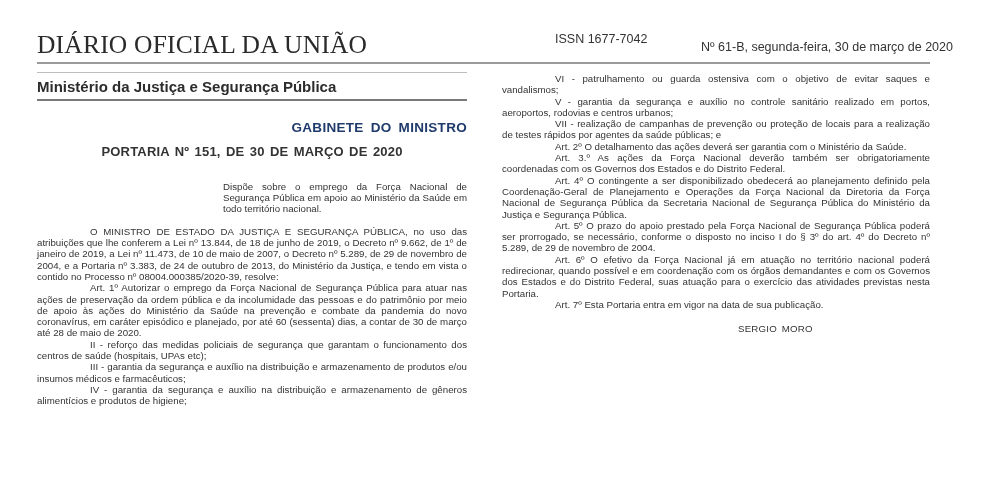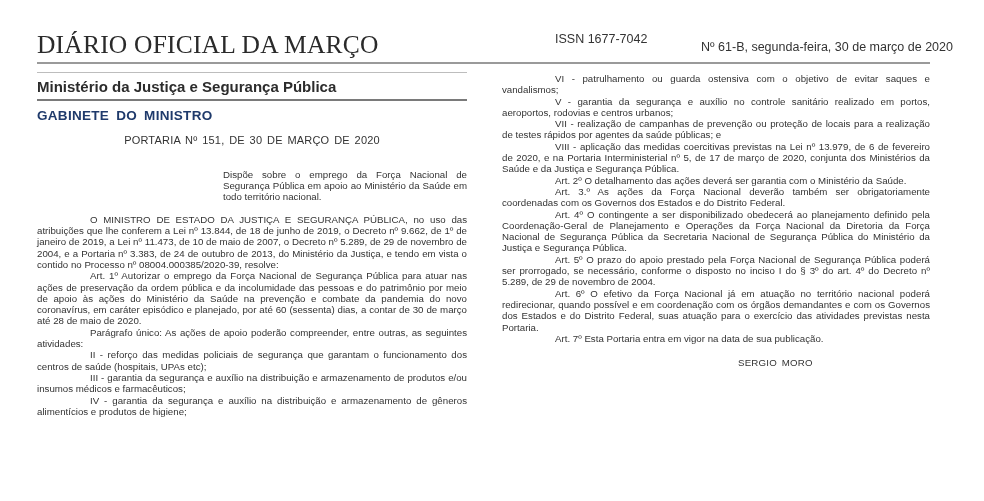--- a/index.html
+++ b/index.html
@@ -12,63 +12,61 @@
   .mast-issn { position: absolute; left: 518px; top: 2px; font-size: 12.5px; color: #333; white-space: nowrap; }
   .mast-issue { position: absolute; left: 664px; top: 10px; font-size: 12.5px; color: #333; white-space: nowrap; }
   .mast-rule { position: absolute; left: 37px; top: 62px; width: 893px; height: 1.5px; background: #9a9a9a; }
 
   .col-left { position: absolute; left: 37px; top: 72px; width: 430px; }
   .col-right { position: absolute; left: 502px; top: 73px; width: 428px; }
 
   .thin-rule { height: 1px; background: #bdbdbd; }
   .ministry { font-size: 15px; font-weight: bold; color: #2c2c2c; margin-top: 5px; line-height: 18px; }
   .thick-rule { height: 1.6px; background: #7a7a7a; margin-top: 3px; }
-  .cabinet { text-align: left; font-size: 13.5px; font-weight: bold; color: #1f3a6b; margin-top: 6px; line-height: 17px; letter-spacing: 0.3px; word-spacing: 3px; }
-  .ordinance { text-align: center; font-size: 11px; font-weight: normal; color: #333; margin-top: 10px; line-height: 12px; letter-spacing: 0.2px; word-spacing: 1.5px; }
+  .cabinet { text-align: right; font-size: 13.5px; font-weight: bold; color: #1f3a6b; margin-top: 18px; line-height: 17px; letter-spacing: 0.3px; word-spacing: 3px; }
+  .ordinance { text-align: center; font-size: 13px; font-weight: bold; color: #333; margin-top: 10px; line-height: 12px; letter-spacing: 0.2px; word-spacing: 1.5px; }
   .summary { margin-left: 186px; margin-top: 23px; font-size: 9.7px; line-height: 11.4px; text-align: justify; text-align-last: left; color: #333; }
 
   .body-text { font-size: 9.7px; line-height: 11.3px; text-align: justify; color: #333; }
   .body-text p { text-indent: 53px; text-align: justify; }
   .left-body { margin-top: 11px; }
   .right-body p { text-indent: 53px; }
   .signature { font-size: 9.7px; color: #333; margin-left: 236px; margin-top: 13px; letter-spacing: 0.2px; word-spacing: 2px; }
 </style>
 </head>
 <body>
 
 <div class="masthead">
-  <span class="mast-title">DIÁRIO OFICIAL DA MARÇO</span>
+  <span class="mast-title">DIÁRIO OFICIAL DA UNIÃO</span>
   <span class="mast-issn">ISSN 1677-7042</span>
   <span class="mast-issue">Nº 61-B, segunda-feira, 30 de março de 2020</span>
 </div>
 <div class="mast-rule"></div>
 
 <div class="col-left">
   <div class="thin-rule"></div>
   <div class="ministry">Ministério da Justiça e Segurança Pública</div>
   <div class="thick-rule"></div>
   <div class="cabinet">GABINETE  DO  MINISTRO</div>
   <div class="ordinance">PORTARIA Nº 151, DE 30 DE MARÇO DE 2020</div>
   <div class="summary">Dispõe sobre o emprego da Força Nacional de Segurança Pública em apoio ao Ministério da Saúde em todo território nacional.</div>
   <div class="body-text left-body">
     <p>O MINISTRO DE ESTADO DA JUSTIÇA E SEGURANÇA PÚBLICA, no uso das atribuições que lhe conferem a Lei nº 13.844, de 18 de junho de 2019, o Decreto nº 9.662, de 1º de janeiro de 2019, a Lei nº 11.473, de 10 de maio de 2007, o Decreto nº 5.289, de 29 de novembro de 2004, e a Portaria nº 3.383, de 24 de outubro de 2013, do Ministério da Justiça, e tendo em vista o contido no Processo nº 08004.000385/2020-39, resolve:</p>
     <p>Art. 1º Autorizar o emprego da Força Nacional de Segurança Pública para atuar nas ações de preservação da ordem pública e da incolumidade das pessoas e do patrimônio por meio de apoio às ações do Ministério da Saúde na prevenção e combate da pandemia do novo coronavírus, em caráter episódico e planejado, por até 60 (sessenta) dias, a contar de 30 de março até 28 de maio de 2020.</p>
-    <p>Parágrafo único: As ações de apoio poderão compreender, entre outras, as seguintes atividades:</p>
     <p>II - reforço das medidas policiais de segurança que garantam o funcionamento dos centros de saúde (hospitais, UPAs etc);</p>
     <p>III - garantia da segurança e auxílio na distribuição e armazenamento de produtos e/ou insumos médicos e farmacêuticos;</p>
     <p>IV - garantia da segurança e auxílio na distribuição e armazenamento de gêneros alimentícios e produtos de higiene;</p>
   </div>
 </div>
 
 <div class="col-right">
   <div class="body-text right-body">
     <p>VI - patrulhamento ou guarda ostensiva com o objetivo de evitar saques e vandalismos;</p>
     <p>V - garantia da segurança e auxílio no controle sanitário realizado em portos, aeroportos, rodovias e centros urbanos;</p>
     <p>VII - realização de campanhas de prevenção ou proteção de locais para a realização de testes rápidos por agentes da saúde públicas; e</p>
-    <p>VIII - aplicação das medidas coercitivas previstas na Lei nº 13.979, de 6 de fevereiro de 2020, e na Portaria Interministerial nº 5, de 17 de março de 2020, conjunta dos Ministérios da Saúde e da Justiça e Segurança Pública.</p>
     <p>Art. 2º O detalhamento das ações deverá ser garantia com o Ministério da Saúde.</p>
     <p>Art. 3.º As ações da Força Nacional deverão também ser obrigatoriamente coordenadas com os Governos dos Estados e do Distrito Federal.</p>
     <p>Art. 4º O contingente a ser disponibilizado obedecerá ao planejamento definido pela Coordenação-Geral de Planejamento e Operações da Força Nacional da Diretoria da Força Nacional de Segurança Pública da Secretaria Nacional de Segurança Pública do Ministério da Justiça e Segurança Pública.</p>
     <p>Art. 5º O prazo do apoio prestado pela Força Nacional de Segurança Pública poderá ser prorrogado, se necessário, conforme o disposto no inciso I do § 3º do art. 4º do Decreto nº 5.289, de 29 de novembro de 2004.</p>
     <p>Art. 6º O efetivo da Força Nacional já em atuação no território nacional poderá redirecionar, quando possível e em coordenação com os órgãos demandantes e com os Governos dos Estados e do Distrito Federal, suas atuação para o exercício das atividades previstas nesta Portaria.</p>
     <p>Art. 7º Esta Portaria entra em vigor na data de sua publicação.</p>
   </div>
   <div class="signature">SERGIO  MORO</div>
 </div>
 

